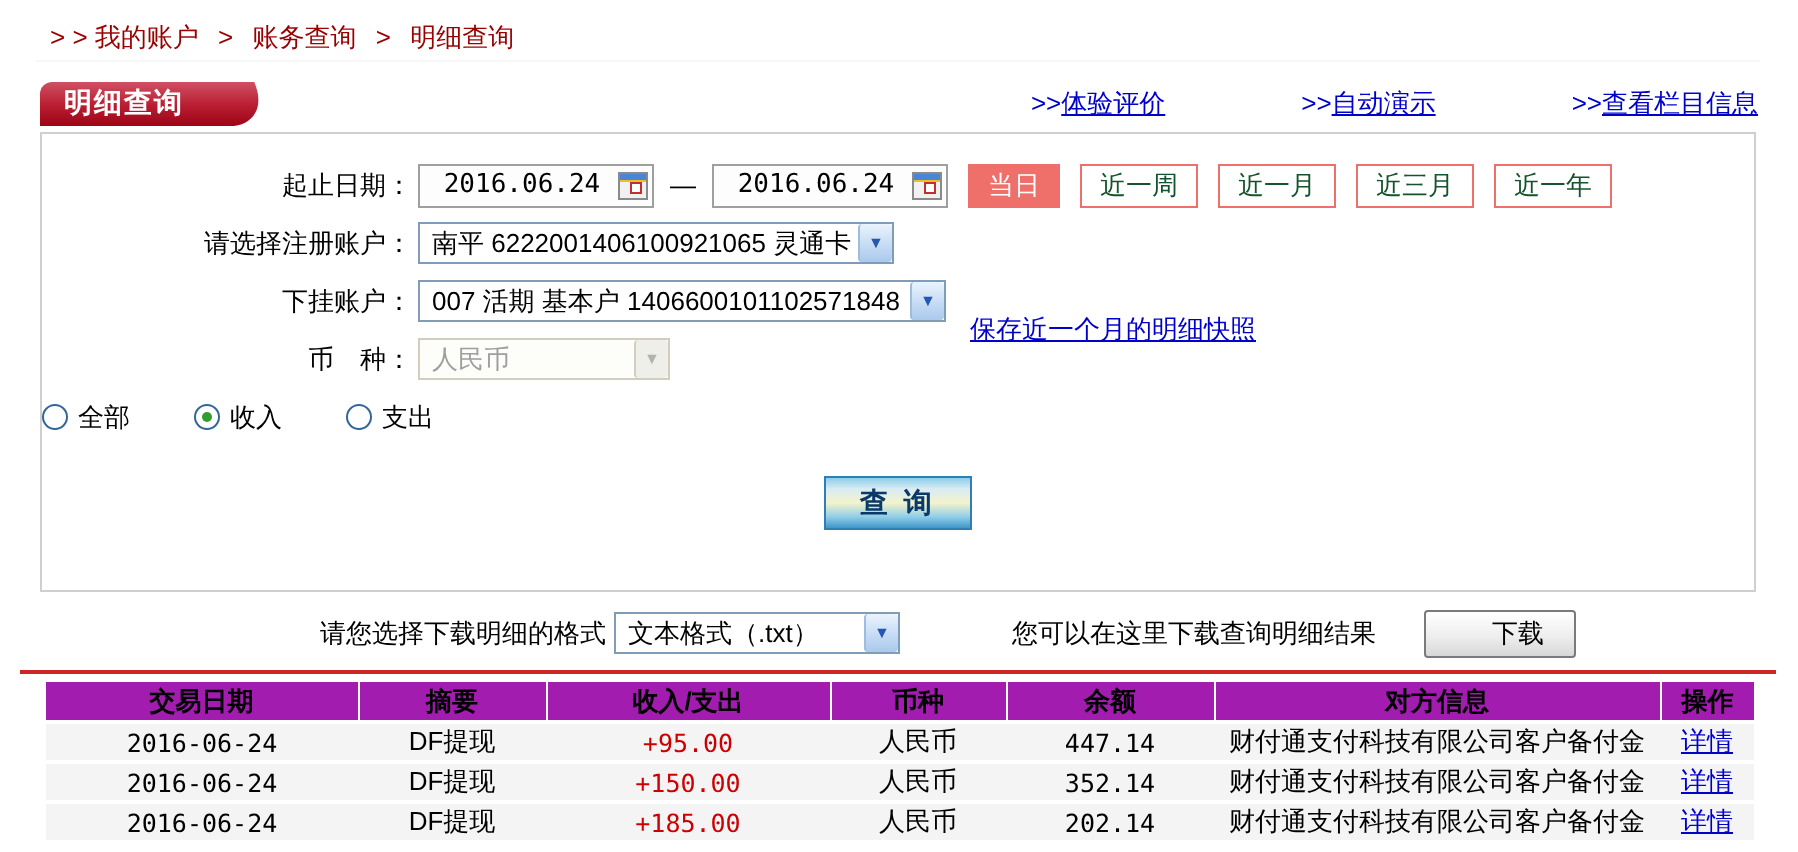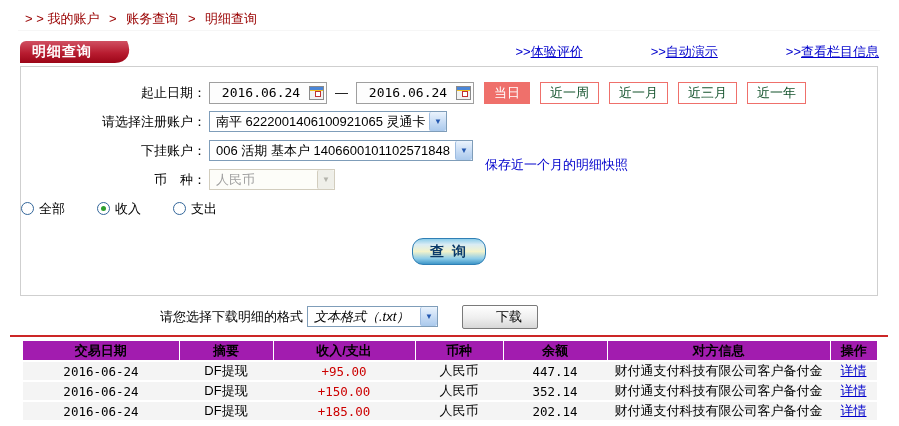--- a/index.html
+++ b/index.html
@@ -45,29 +45,29 @@
           font-size:13px; cursor:pointer; font-family:inherit; }
   .pbtn.active { background:#ef706b; color:#fff; }
 
   .xp-select { height:21px; border:1px solid #7f9db9; background:#fff; display:inline-flex; align-items:center; cursor:pointer; }
   .xp-select .sel-text { padding:0 6px; flex:1; white-space:nowrap; overflow:hidden; }
   .xp-arrow { width:17px; height:19px; margin-right:0; border-left:1px solid #9ebce0; border-radius:2px;
               background:linear-gradient(180deg,#eaf3fd 0%,#c3d9f3 60%,#aac9ec 100%);
               color:#2458b0; font-size:8px; display:flex; align-items:center; justify-content:center; }
   .xp-select.disabled { border-color:#d2cdbe; background:#fdfdf9; color:#9f9f9f; cursor:default; }
   .xp-select.disabled .xp-arrow { border-left-color:#d2cdbe; background:#efefe9; color:#b3b3ab; }
-  .sel-account { width:238px; } .sel-sub { width:264px; } .sel-currency { width:126px; } .sel-format { width:131px;font-style:italic; }
-
-  .snap-link { margin-left:12px; color:#0000cc; cursor:pointer;margin-top:28px; }
+  .sel-account { width:238px; } .sel-sub { width:264px; } .sel-currency { width:126px; } .sel-format { width:143px; }
+
+  .snap-link { margin-left:12px; color:#0000cc; text-decoration:underline; cursor:pointer;margin-top:28px; }
 
   .radio-opt { display:inline-flex; align-items:center; margin-right:32px; cursor:pointer; }
   .radio { width:13px; height:13px; border-radius:50%; border:1px solid #33669a; background:#fff; margin-right:5px; position:relative; }
   .radio.checked::after { content:""; position:absolute; left:3px; top:3px; width:5px; height:5px; border-radius:50%; background:#2e9e2e; }
 
-  .query-btn { display:block; margin:18px auto 0; width:74px; height:27px; border:1px solid #2f7fb5; border-radius:11px;
+  .query-btn { display:block; margin:18px auto 0; width:74px; height:27px; border:1px solid #2f7fb5; border-radius:0;
                background:linear-gradient(180deg,#8ccdea 0%,#d9ecf4 22%,#f3f3cb 50%,#8fcde8 78%,#3f96c8 100%);
                font-weight:bold; font-size:14px; color:#0a3a6a; cursor:pointer; font-family:inherit; letter-spacing:2px; }
 
   
   .dl-row { display:flex; align-items:center; margin:8px 0 0 160px; height:25px; }
   .dl-row .fmt-label { margin-right:4px; }
   .dl-hint { margin-left:56px; }
   .dl-btn { margin-left:24px; width:76px; height:24px; border:1px solid #7a7a7a; border-radius:2px;
             background:linear-gradient(180deg,#ffffff 0%,#eeeeee 55%,#d7d7d7 100%); font-size:13px; cursor:pointer; font-family:inherit;padding-left:18px; }
 
@@ -134,21 +134,21 @@
       <span class="flabel">请选择注册账户：</span>
       <span class="xp-select sel-account">
         <span class="sel-text">南平 6222001406100921065 灵通卡</span>
         <span class="xp-arrow">▼</span>
       </span>
     </div>
 
     <div class="frow">
       <span class="flabel">下挂账户：</span>
       <span class="xp-select sel-sub">
-        <span class="sel-text">006 活期 基本户 1406600101102571848</span>
+        <span class="sel-text">007 活期 基本户 1406600101102571848</span>
         <span class="xp-arrow">▼</span>
       </span>
       <a class="snap-link">保存近一个月的明细快照</a>
     </div>
 
     <div class="frow">
       <span class="flabel">币　种：</span>
       <span class="xp-select sel-currency disabled">
         <span class="sel-text">人民币</span>
         <span class="xp-arrow">▼</span>
@@ -172,20 +172,21 @@
 
     <button class="query-btn">查 询</button>
   </div>
 
   <div class="dl-row">
     <span class="fmt-label">请您选择下载明细的格式</span>
     <span class="xp-select sel-format">
       <span class="sel-text">文本格式（.txt）</span>
       <span class="xp-arrow">▼</span>
     </span>
+    <span class="dl-hint">您可以在这里下载查询明细结果</span>
     <button class="dl-btn">下载</button>
   </div>
 
   <div class="red-divider"></div>
 
   <table class="result-table">
     <colgroup>
       <col style="width:156px">
         <col style="width:94px">
         <col style="width:142px">

